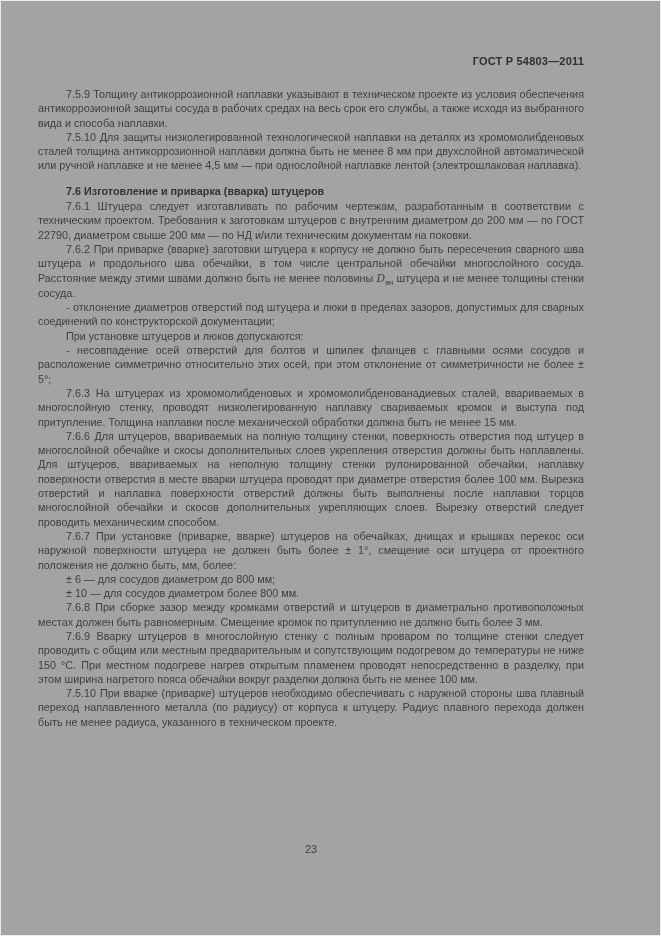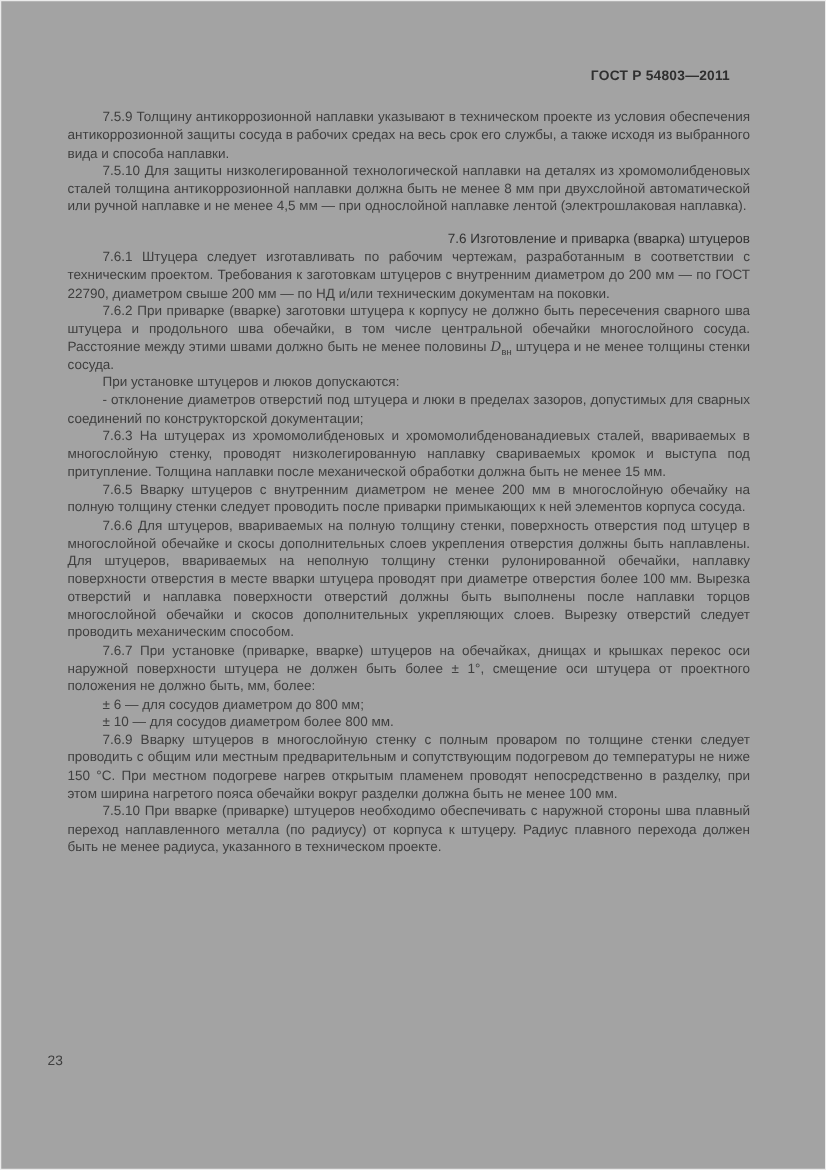--- a/index.html
+++ b/index.html
@@ -19,66 +19,67 @@
   .running-header {
     position: absolute;
     top: 55px; left: 38px; width: 546px;
     text-align: right;
     font-size: 11px; font-weight: 700;
     color: #2f2f2f;
     letter-spacing: 0.2px;
   }
   .content {
     position: absolute;
-    top: 87px; left: 54px; width: 546px;
+    top: 87px; left: 38px; width: 546px;
     color: #3e3e3e;
     font-size: 10.8px;
     line-height: 14.3px;
   }
   .content p {
     margin: 0;
     text-indent: 28px;
     text-align: justify;
   }
   .content p.h {
-    font-weight: 400;
-    text-align: right;
+    font-weight: 700;
+    text-align: left;
     margin: 11px 0 1px 0;
     color: #323232;
   }
   .var { font-style: italic; font-family: "DejaVu Serif", serif; }
   sub.sub { font-size: 7.5px; line-height: 0; }
   .page-number {
     position: absolute;
     top: 843px; left: 38px; width: 546px;
-    text-align: left;
+    text-align: center;
     font-size: 11px;
     color: #3e3e3e;
   }
 </style>
 </head>
 <body>
 
 <div class="page">
 
   <div class="running-header">ГОСТ Р 54803—2011</div>
 
   <div class="content">
     <p>7.5.9  Толщину антикоррозионной наплавки указывают в техническом проекте из условия обеспечения антикоррозионной защиты сосуда в рабочих средах на весь срок его службы, а также исходя из выбранного вида и способа наплавки.</p>
     <p>7.5.10  Для защиты низколегированной технологической наплавки на деталях из хромомолибденовых сталей толщина антикоррозионной наплавки должна быть не менее 8 мм при двухслойной автоматической или ручной наплавке и не менее 4,5 мм — при однослойной наплавке лентой (электрошлаковая наплавка).</p>
     <p class="h">7.6  Изготовление и приварка (вварка) штуцеров</p>
     <p>7.6.1  Штуцера следует изготавливать по рабочим чертежам, разработанным в соответствии с техническим проектом. Требования к заготовкам штуцеров с внутренним диаметром до 200 мм — по ГОСТ 22790, диаметром свыше 200 мм — по НД и/или техническим документам на поковки.</p>
     <p><span>7.6.2  При приварке (вварке) заготовки штуцера к корпусу не должно быть пересечения сварного шва штуцера и продольного шва обечайки, в том числе центральной обечайки многослойного сосуда. Расстояние между этими швами должно быть не менее половины </span><span class="var">D</span><sub class="sub">вн</sub><span> штуцера и не менее толщины стенки сосуда.</span></p>
+    <p>- отклонение диаметров отверстий под штуцера и люки в пределах зазоров, допустимых для сварных соединений по конструкторской документации;</p>
     <p>При установке штуцеров и люков допускаются:</p>
-    <p>- отклонение диаметров отверстий под штуцера и люки в пределах зазоров, допустимых для сварных соединений по конструкторской документации;</p>
+    <p>- несовпадение осей отверстий для болтов и шпилек фланцев с главными осями сосудов и расположение симметрично относительно этих осей, при этом отклонение от симметричности не более ± 5°;</p>
     <p>7.6.3  На штуцерах из хромомолибденовых и хромомолибденованадиевых сталей, ввариваемых в многослойную стенку, проводят низколегированную наплавку свариваемых кромок и выступа под притупление. Толщина наплавки после механической обработки должна быть не менее 15 мм.</p>
-    <p>7.6.5  Вварку штуцеров с внутренним диаметром не менее 200 мм в многослойную обечайку на полную толщину стенки следует проводить после приварки примыкающих к ней элементов корпуса сосуда.</p>
     <p>7.6.6  Для штуцеров, ввариваемых на полную толщину стенки, поверхность отверстия под штуцер в многослойной обечайке и скосы дополнительных слоев укрепления отверстия должны быть наплавлены. Для штуцеров, ввариваемых на неполную толщину стенки рулонированной обечайки, наплавку поверхности отверстия в месте вварки штуцера проводят при диаметре отверстия более 100 мм. Вырезка отверстий и наплавка поверхности отверстий должны быть выполнены после наплавки торцов многослойной обечайки и скосов дополнительных укрепляющих слоев. Вырезку отверстий следует проводить механическим способом.</p>
     <p>7.6.7  При установке (приварке, вварке) штуцеров на обечайках, днищах и крышках перекос оси наружной поверхности штуцера не должен быть более ± 1°, смещение оси штуцера от проектного положения не должно быть, мм, более:</p>
     <p>± 6  — для сосудов диаметром до 800 мм;</p>
     <p>± 10 — для сосудов диаметром более 800 мм.</p>
+    <p>7.6.8  При сборке зазор между кромками отверстий и штуцеров в диаметрально противоположных местах должен быть равномерным. Смещение кромок по притуплению не должно быть более 3 мм.</p>
     <p>7.6.9  Вварку штуцеров в многослойную стенку с полным проваром по толщине стенки следует проводить с общим или местным предварительным и сопутствующим подогревом до температуры не ниже 150 °С. При местном подогреве нагрев открытым пламенем проводят непосредственно в разделку, при этом ширина нагретого пояса обечайки вокруг разделки должна быть не менее 100 мм.</p>
     <p>7.5.10  При вварке (приварке) штуцеров необходимо обеспечивать с наружной стороны шва плавный переход наплавленного металла (по радиусу) от корпуса к штуцеру. Радиус плавного перехода должен быть не менее радиуса, указанного в техническом проекте.</p>
   </div>
 
   <div class="page-number">23</div>
 
 </div>
 
 </body></html>

